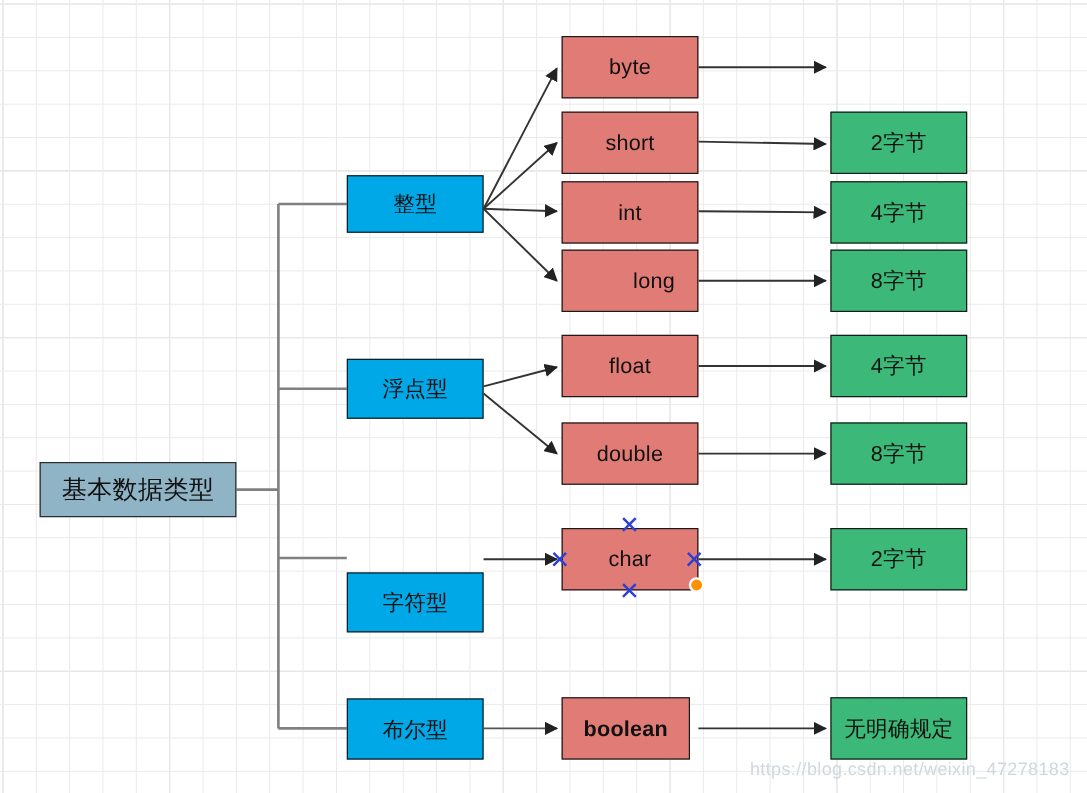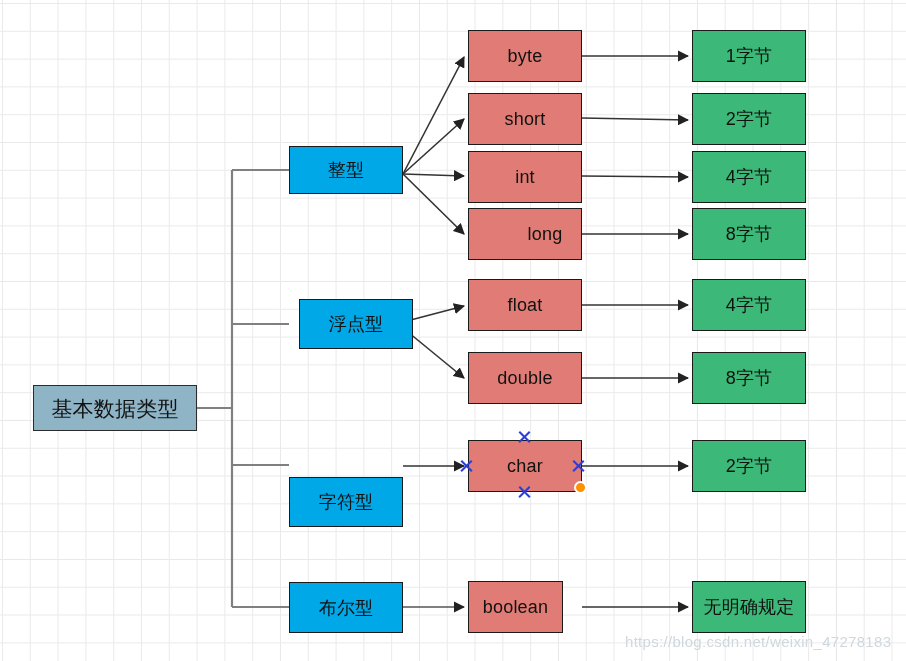--- a/index.html
+++ b/index.html
@@ -148,21 +148,21 @@
     </g>
   </svg>
 
   <div class="node root" style="left:33px; top:385px; width:164px; height:46px;">
     <span>基本数据类型</span>
   </div>
 
   <div class="node cat" style="left:289px; top:146px; width:114px; height:48px;">
     <span>整型</span>
   </div>
-  <div class="node cat" style="left:299px; top:299px; width:114px; height:50px;">
+  <div class="node cat" style="left:289px; top:299px; width:114px; height:50px;">
     <span>浮点型</span>
   </div>
   <div class="node cat" style="left:289px; top:441px; width:114px; height:50px;margin-top:36px;">
     <span>字符型</span>
   </div>
   <div class="node cat" style="left:289px; top:582px; width:114px; height:51px;">
     <span>布尔型</span>
   </div>
 
   <div class="node type" style="left:468px; top:30px; width:114px; height:52px;">
@@ -179,27 +179,24 @@
   </div>
   <div class="node type" style="left:468px; top:279px; width:114px; height:52px;justify-content:center;">
     <span>float</span>
   </div>
   <div class="node type" style="left:468px; top:352px; width:114px; height:52px;">
     <span>double</span>
   </div>
   <div class="node type" style="left:468px; top:440px; width:114px; height:52px;">
     <span>char</span>
   </div>
-  <div class="node type" style="left:468px; top:581px; width:95px; height:52px;">
+  <div class="node type" style="left:468px; top:581px; width:107px; height:52px;font-weight:bold;">
     <span>boolean</span>
   </div>
 
-  <div class="node size" style="left:692px; top:30px; width:114px; height:52px;">
-    <span>1字节</span>
-  </div>
   <div class="node size" style="left:692px; top:93px; width:114px; height:52px;">
     <span>2字节</span>
   </div>
   <div class="node size" style="left:692px; top:151px; width:114px; height:52px;">
     <span>4字节</span>
   </div>
   <div class="node size" style="left:692px; top:208px; width:114px; height:52px;">
     <span>8字节</span>
   </div>
   <div class="node size" style="left:692px; top:279px; width:114px; height:52px;">

